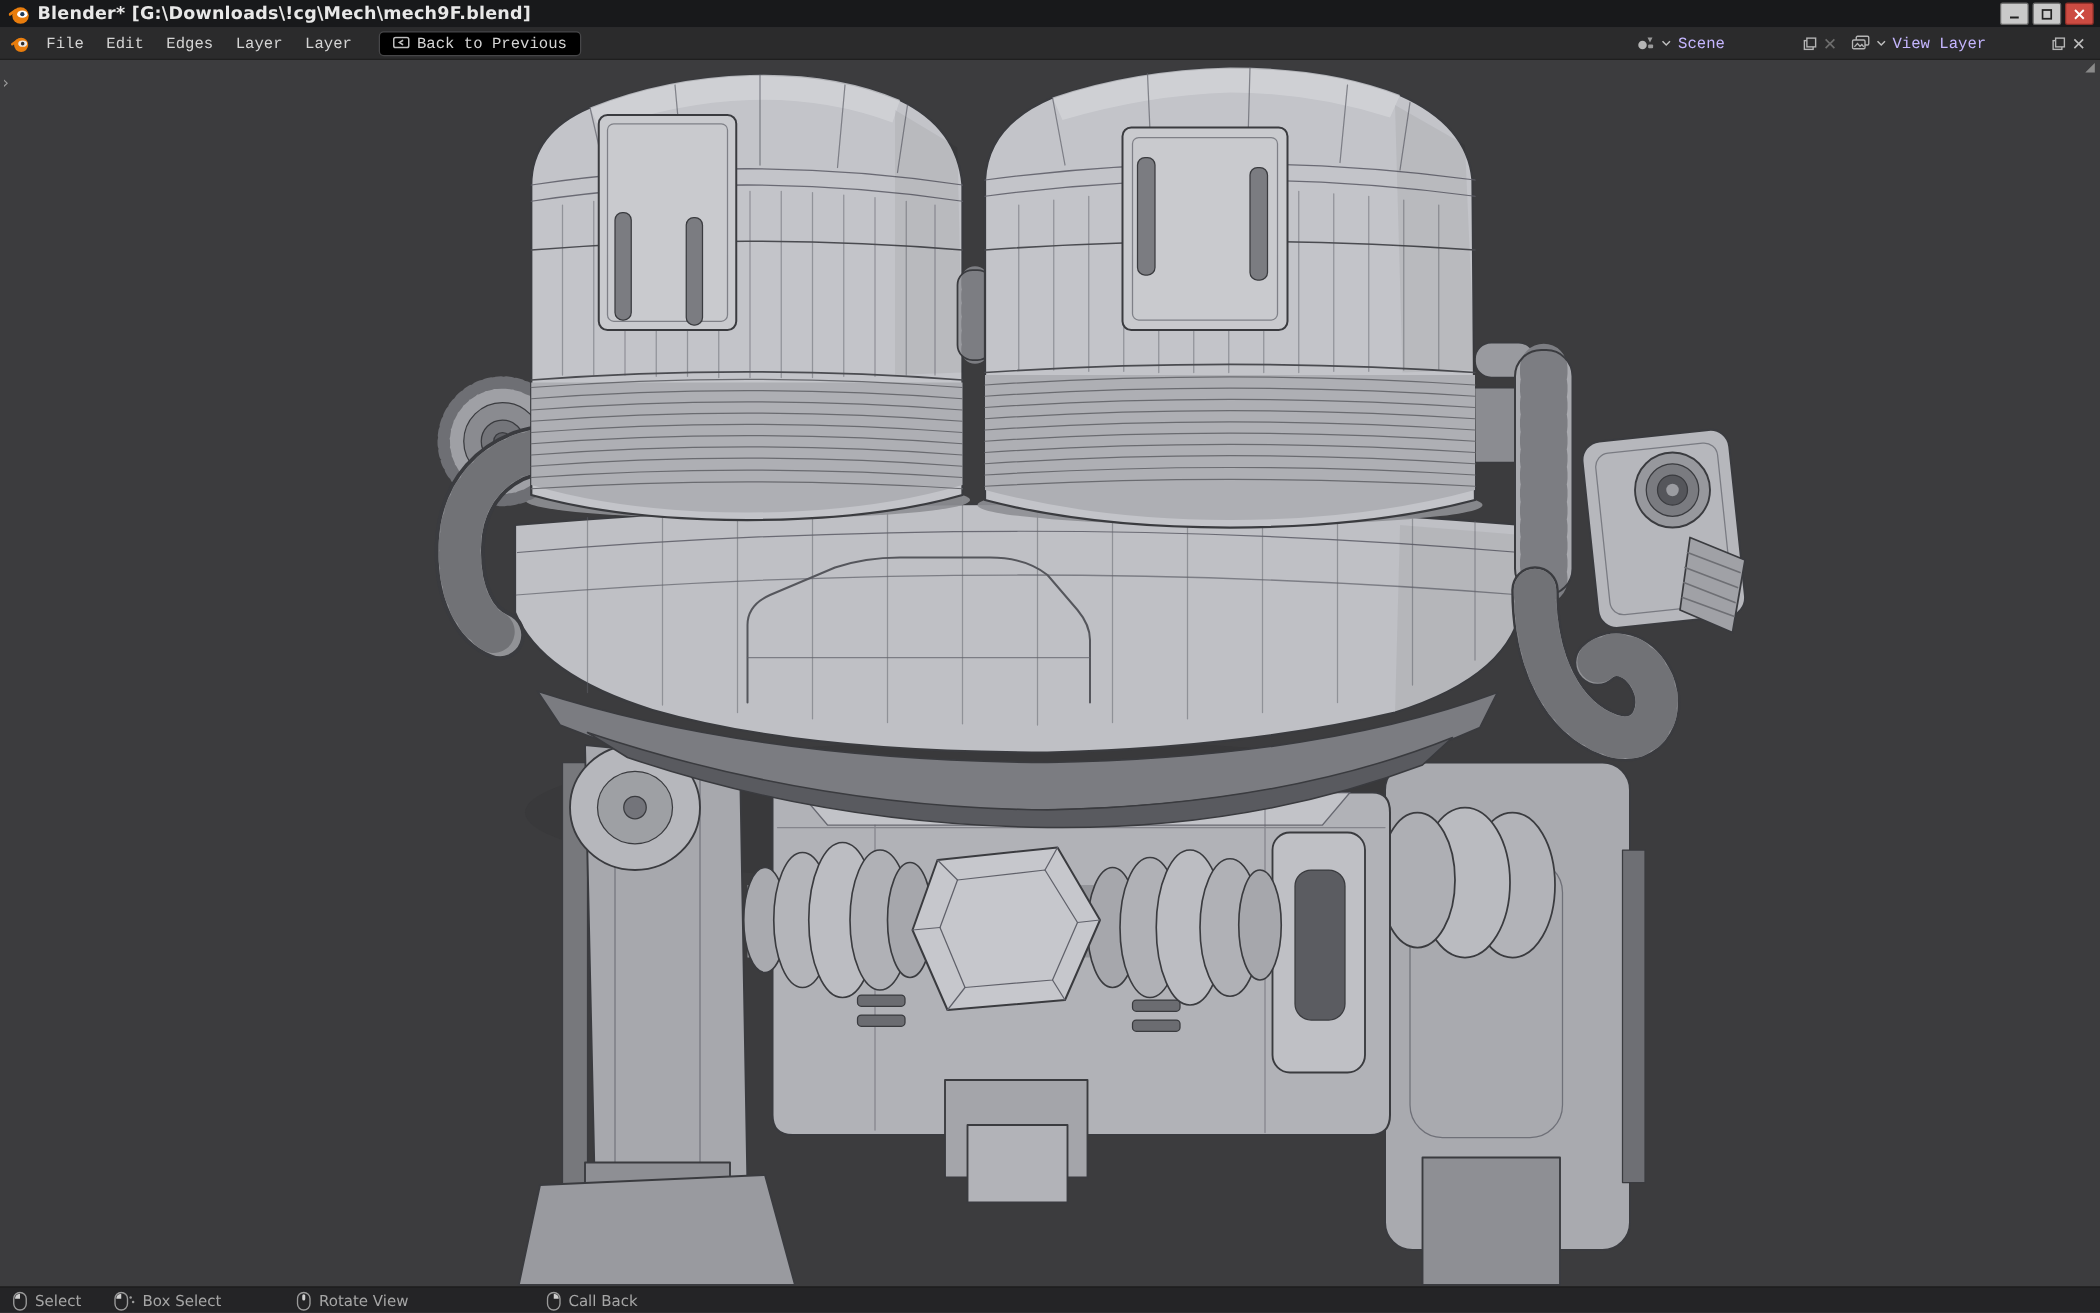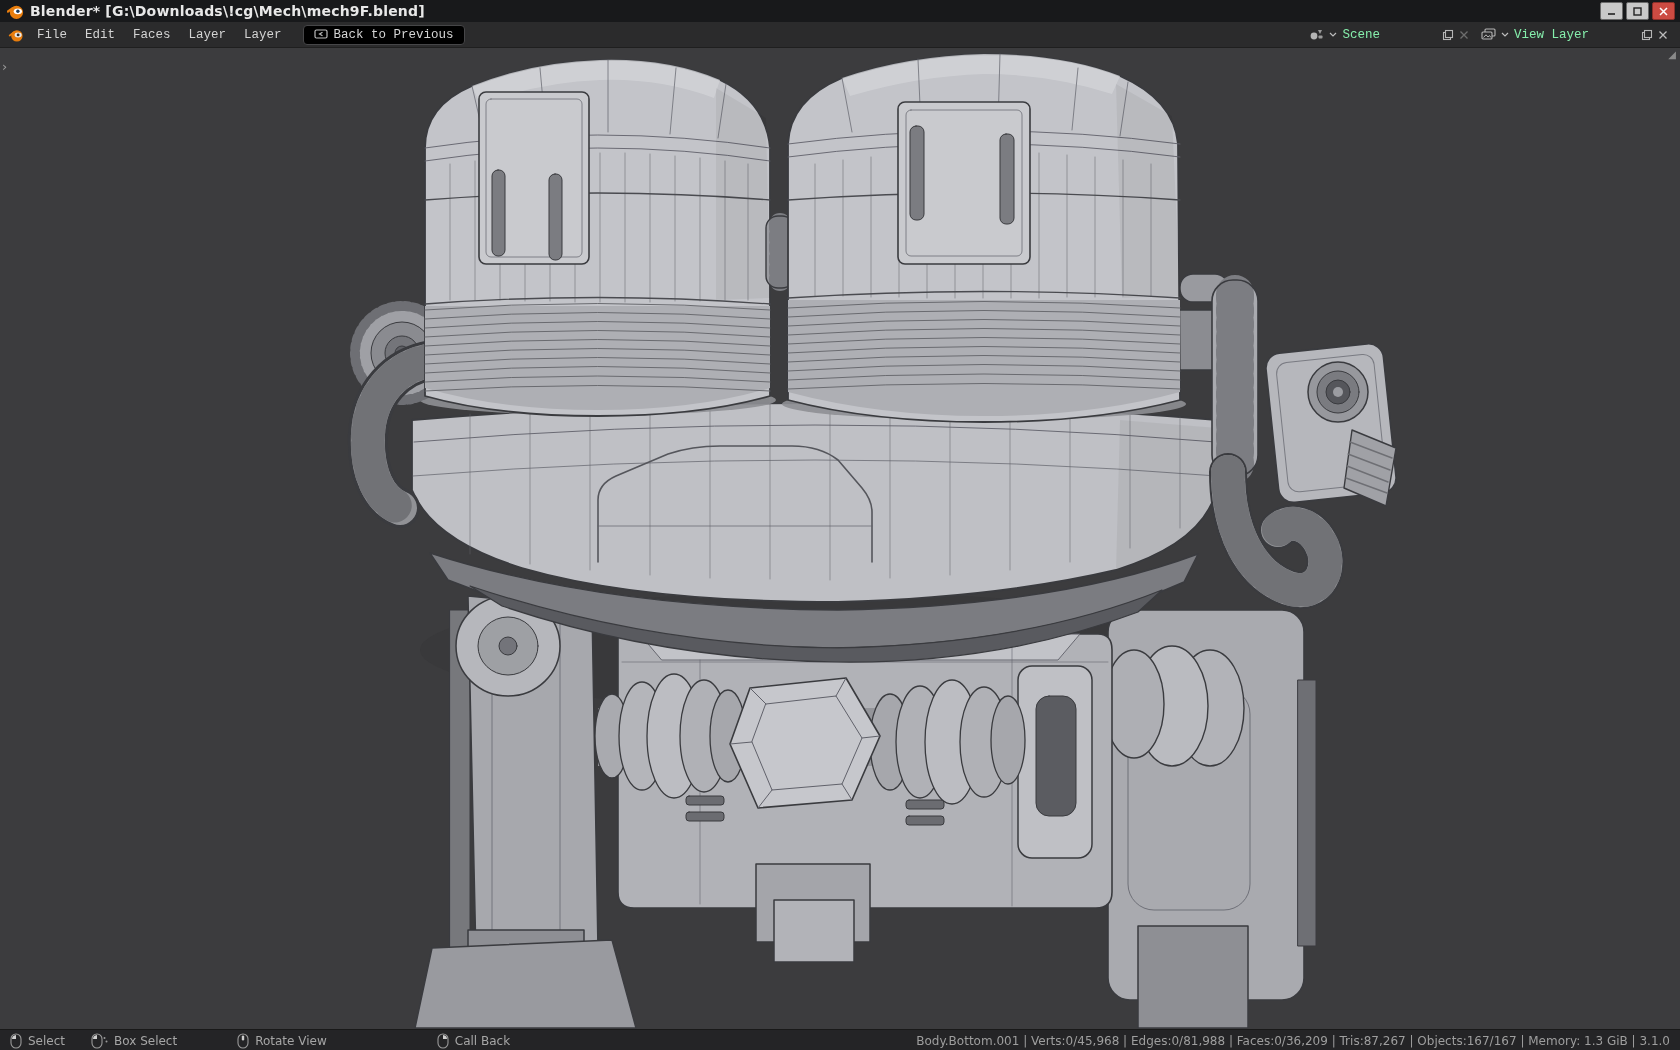--- a/index.html
+++ b/index.html
@@ -30,21 +30,21 @@
     font-family:Liberation Mono, monospace;
   }
   .app-menu{width:20px;height:20px;display:flex;align-items:center;justify-content:center;margin-right:2px;}
   .menu-item{padding:3px 9px;border-radius:3px;white-space:nowrap;}
   .btn-back{
     display:flex;align-items:center;gap:6px;background:#000000;border:1px solid #464648;
     border-radius:4px;padding:2px 10px;margin-left:12px;color:#d4d4d4;white-space:nowrap;
   }
   .mb-spacer{flex:1;}
   .hdr-widget{display:flex;align-items:center;gap:5px;padding:2px 6px;border-radius:3px;white-space:nowrap;}
-  .hdr-widget .val{color:#86efac;text-align:right;}
+  .hdr-widget .val{color:#c4b5fd;text-align:right;}
   .hdr-widget .grow{width:52px;}
   .hdr-widget.vl .grow{width:42px;}
   .dim{opacity:.45;}
   
   .viewport{position:relative;width:1680px;height:981px;background:#3c3c3e;overflow:hidden;}
   .vp-arrow-left{
     position:absolute;left:2px;top:12px;color:#9a9a9a;font-size:13px;line-height:1;
   }
   .vp-corner{position:absolute;right:4px;top:2px;color:#8a8a8a;font-size:10px;line-height:1;}
   .viewport svg{display:block;}
@@ -93,21 +93,21 @@
   <div class="app-menu">
     <svg width="16" height="16" viewBox="0 0 18 18">
       <circle cx="10" cy="10" r="6.4" fill="#e87d0d"></circle>
       <ellipse cx="11.4" cy="8.9" rx="4" ry="2.8" fill="#e9e9e9"></ellipse>
       <circle cx="11.4" cy="8.9" r="1.6" fill="#2b2b2c"></circle>
       <path d="M2,9.5 L6.4,6.2" stroke="#e87d0d" stroke-width="2.2" stroke-linecap="round"></path>
     </svg>
   </div>
   <div class="menu-item">File</div>
   <div class="menu-item">Edit</div>
-  <div class="menu-item">Faces</div>
+  <div class="menu-item">Edges</div>
   <div class="menu-item">Layer</div>
   <div class="menu-item">Layer</div>
 
   <div class="btn-back">
     <svg width="14" height="11" viewBox="0 0 14 11">
       <rect x="1" y="1" width="12" height="8" rx="1.5" fill="none" stroke="#bdbdbd" stroke-width="1.2"></rect>
       <path d="M8.5,3.2 L5.5,5 L8.5,6.8" fill="none" stroke="#bdbdbd" stroke-width="1.2"></path>
     </svg>
     <span>Back to Previous</span>
   </div>
@@ -331,14 +331,13 @@
     </svg>
     <span>Rotate View</span>
   </div>
   <div class="hint">
     <svg width="12" height="16" viewBox="0 0 12 16">
       <rect x="1" y="1" width="10" height="14" rx="5" fill="none" stroke="#9a9a9a" stroke-width="1.1"></rect>
       <path d="M10,6 Q10,2.5 6,2 L6,6 Z" fill="#cfcfcf"></path>
     </svg>
     <span>Call Back</span>
   </div>
-  <div class="stats">Body.Bottom.001 | Verts:0/45,968 | Edges:0/81,988 | Faces:0/36,209 | Tris:87,267 | Objects:167/167 | Memory: 1.3 GiB | 3.1.0</div>
 </div>
 
 </body></html>

